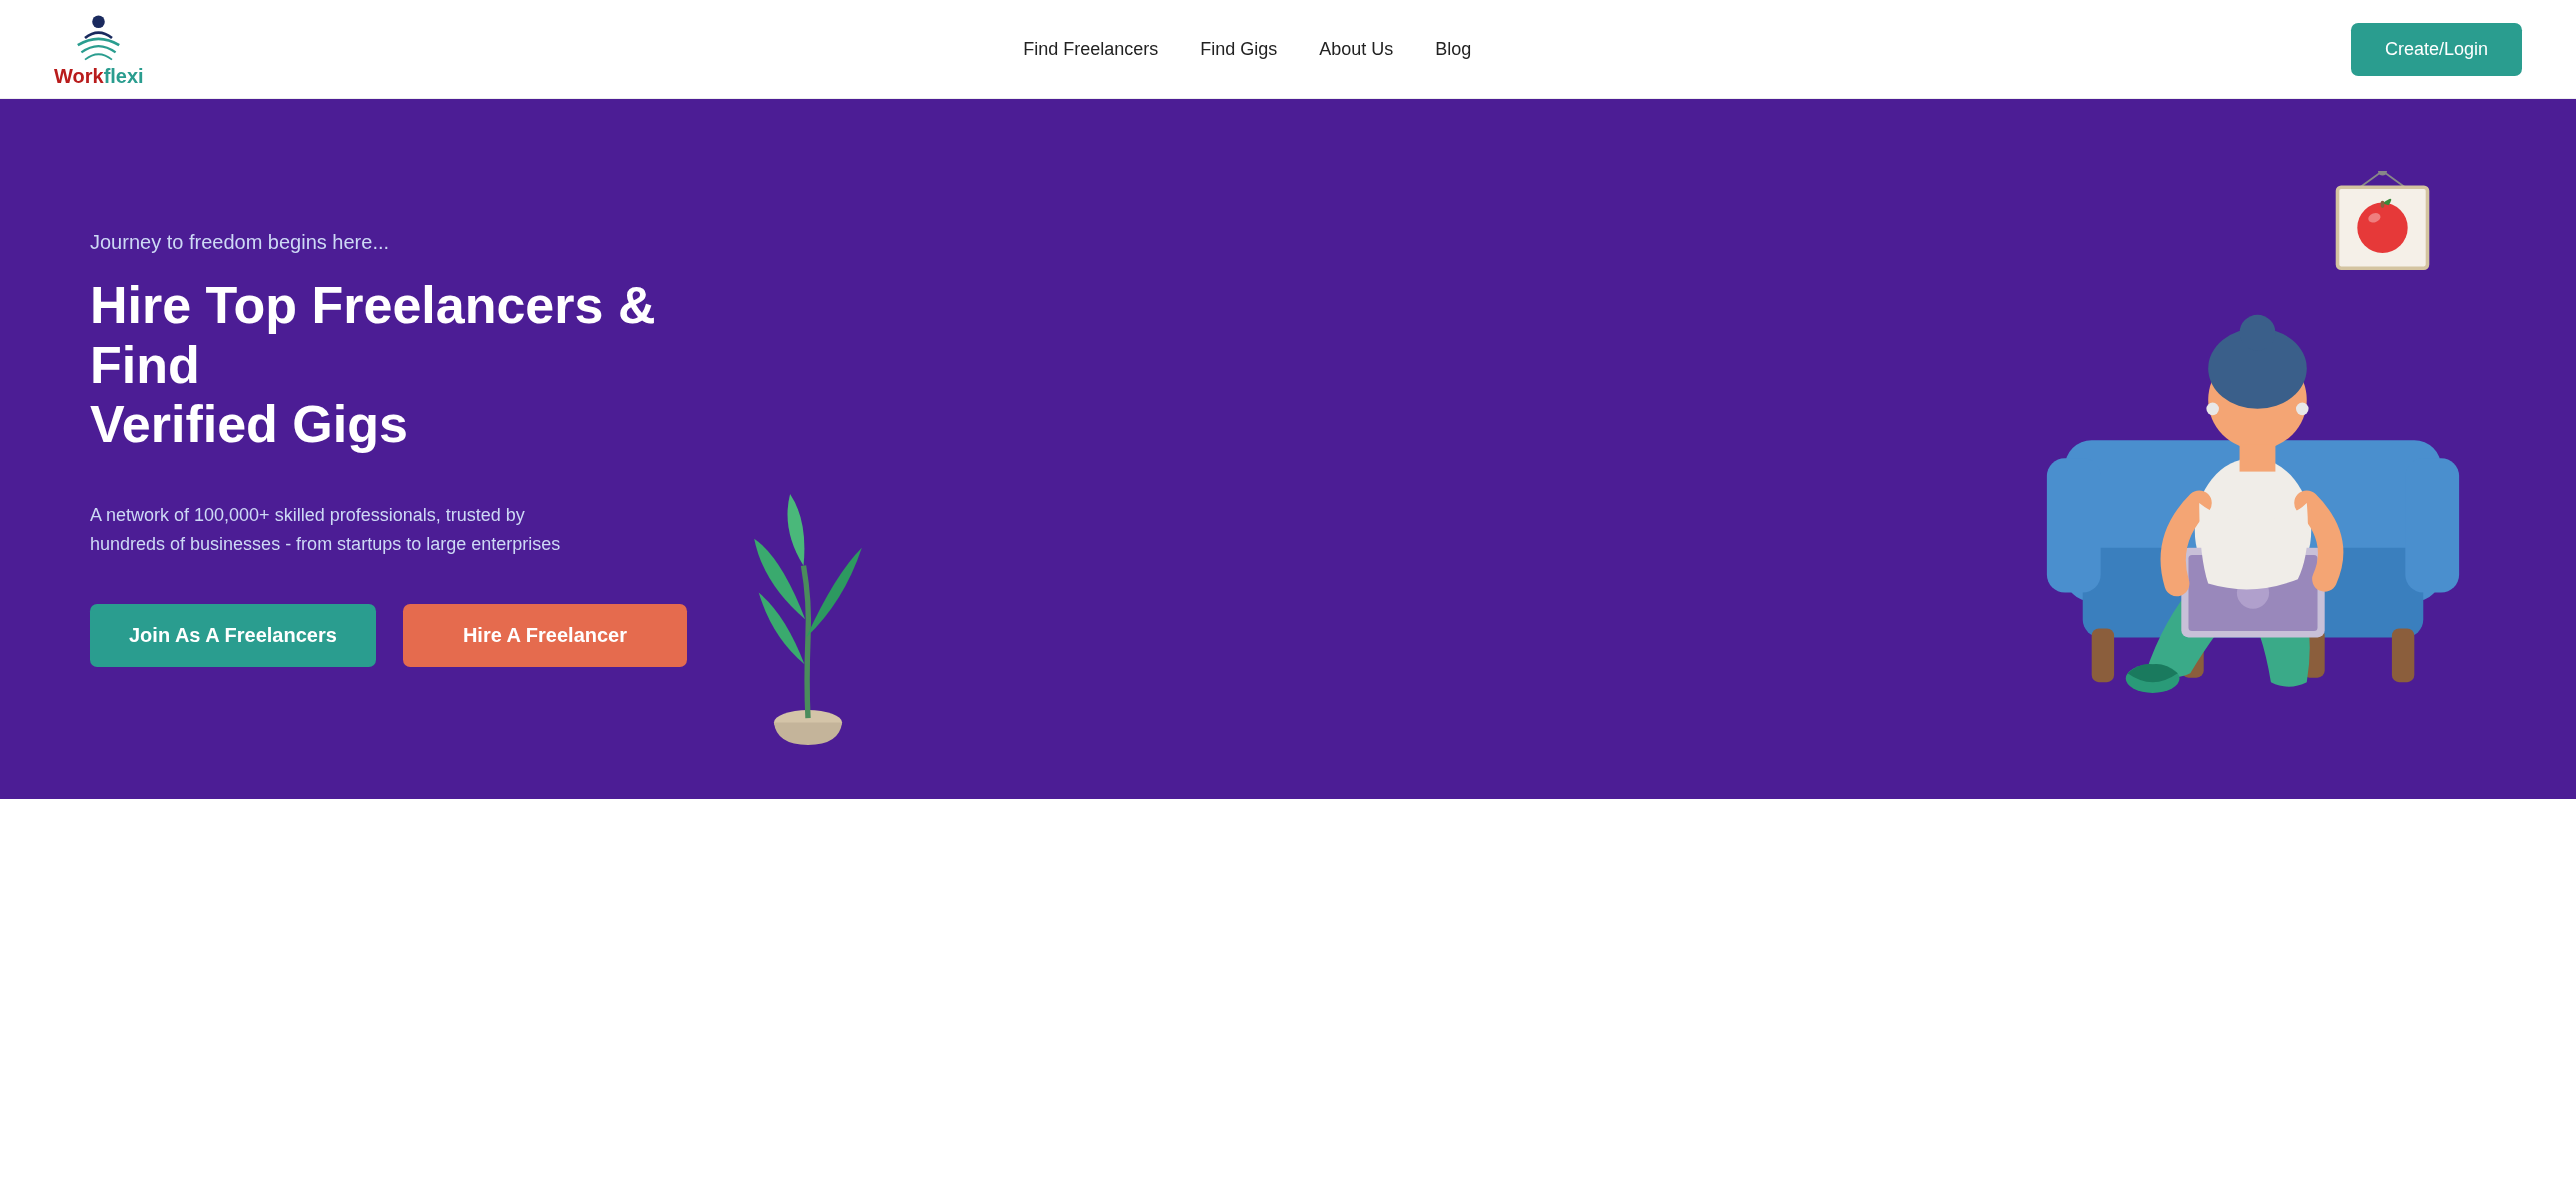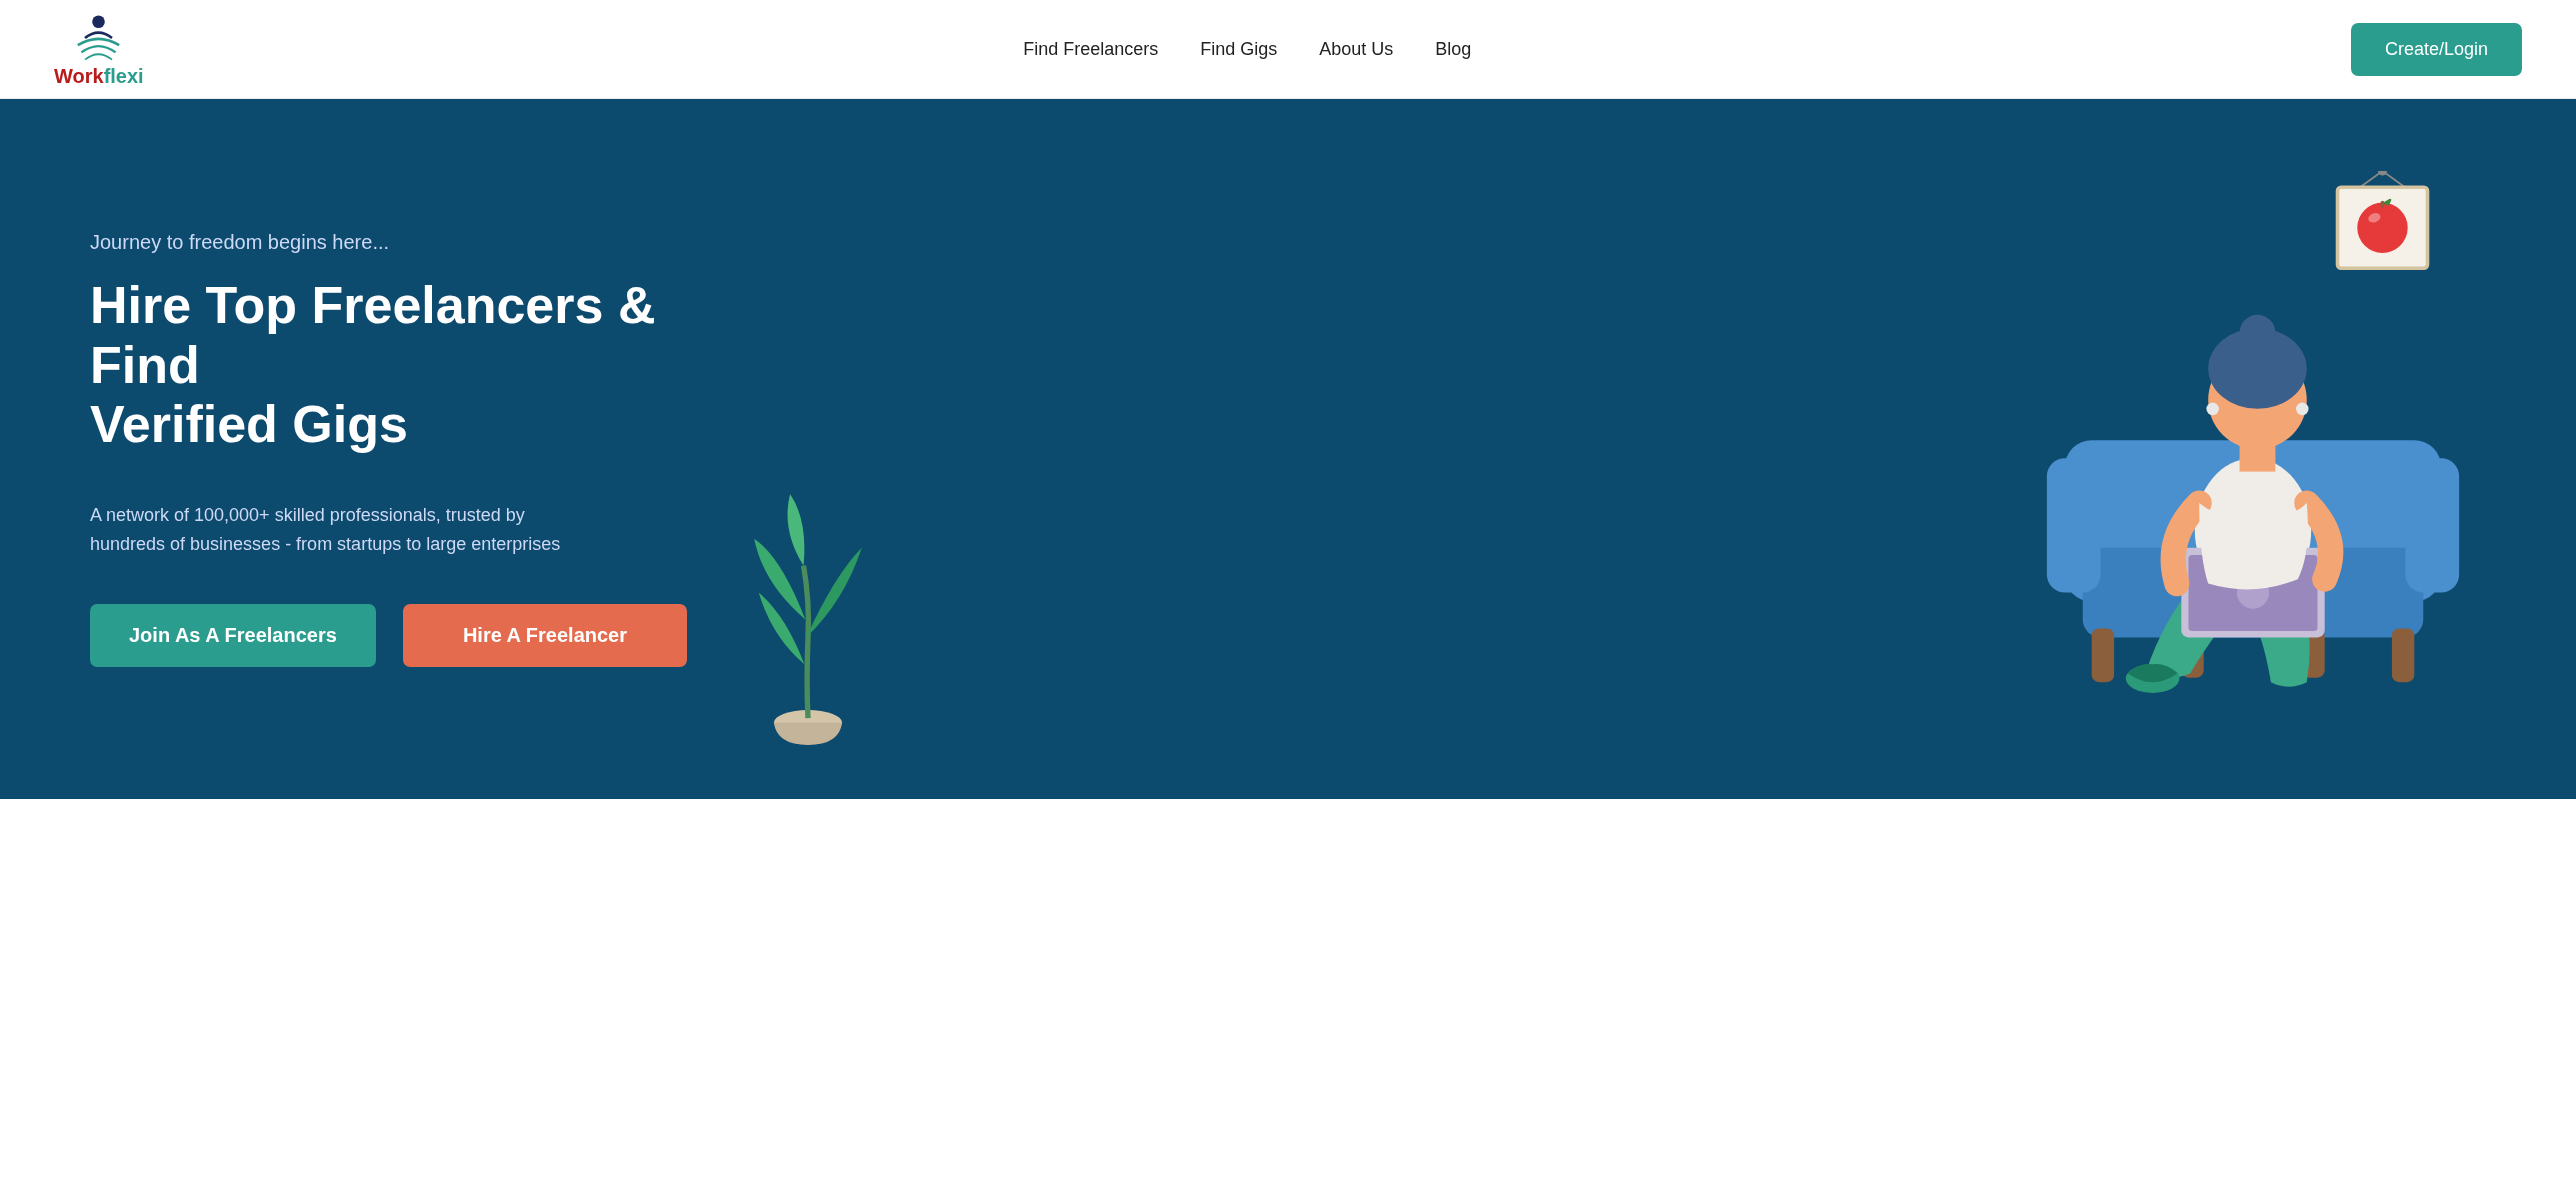--- a/index.html
+++ b/index.html
@@ -41,21 +41,21 @@
       border: none;
       border-radius: 7.2px;
       padding: 16px 34px;
       font-size: 18px;
       font-weight: 400;
       cursor: pointer;
     }
 
     
     .hero {
-      background: #0c4a6e;
+      background: #4c1d95;
       min-height: 700px;
       display: flex;
       align-items: center;
       position: relative;
       overflow: hidden;
       padding: 54px 90px;
     }
     .hero-content {
       flex: 1;
       max-width: 628px;

